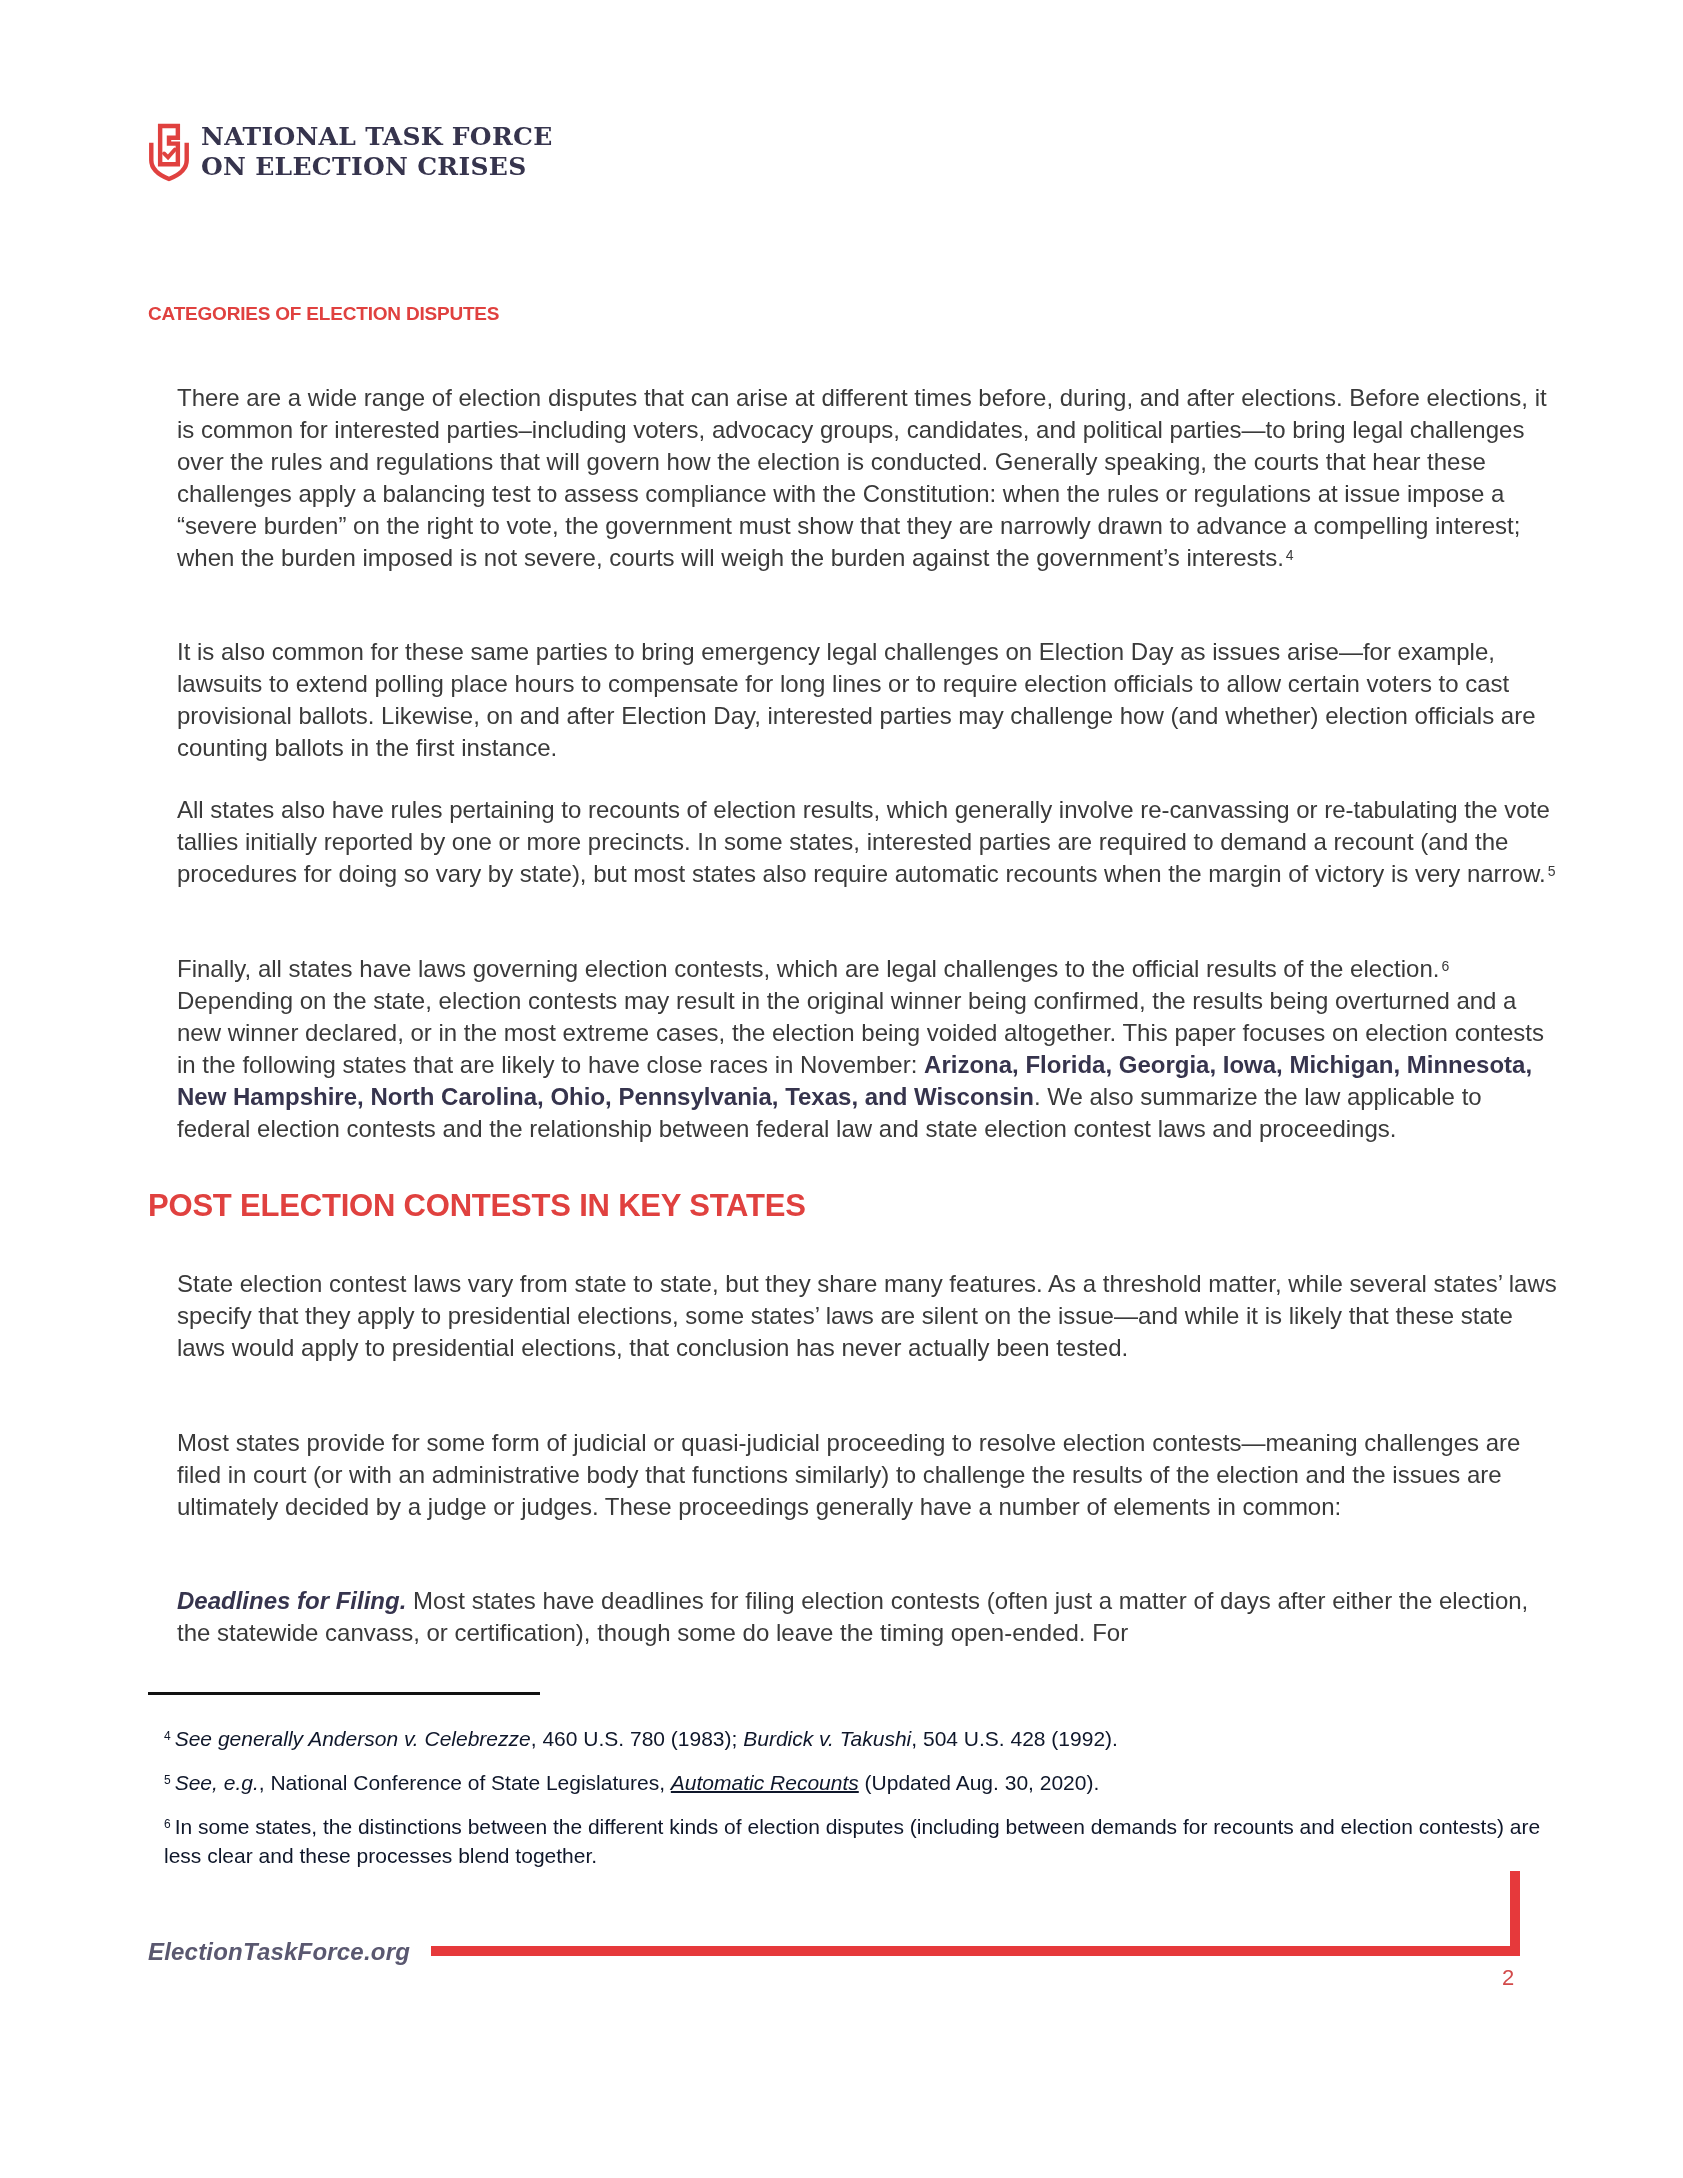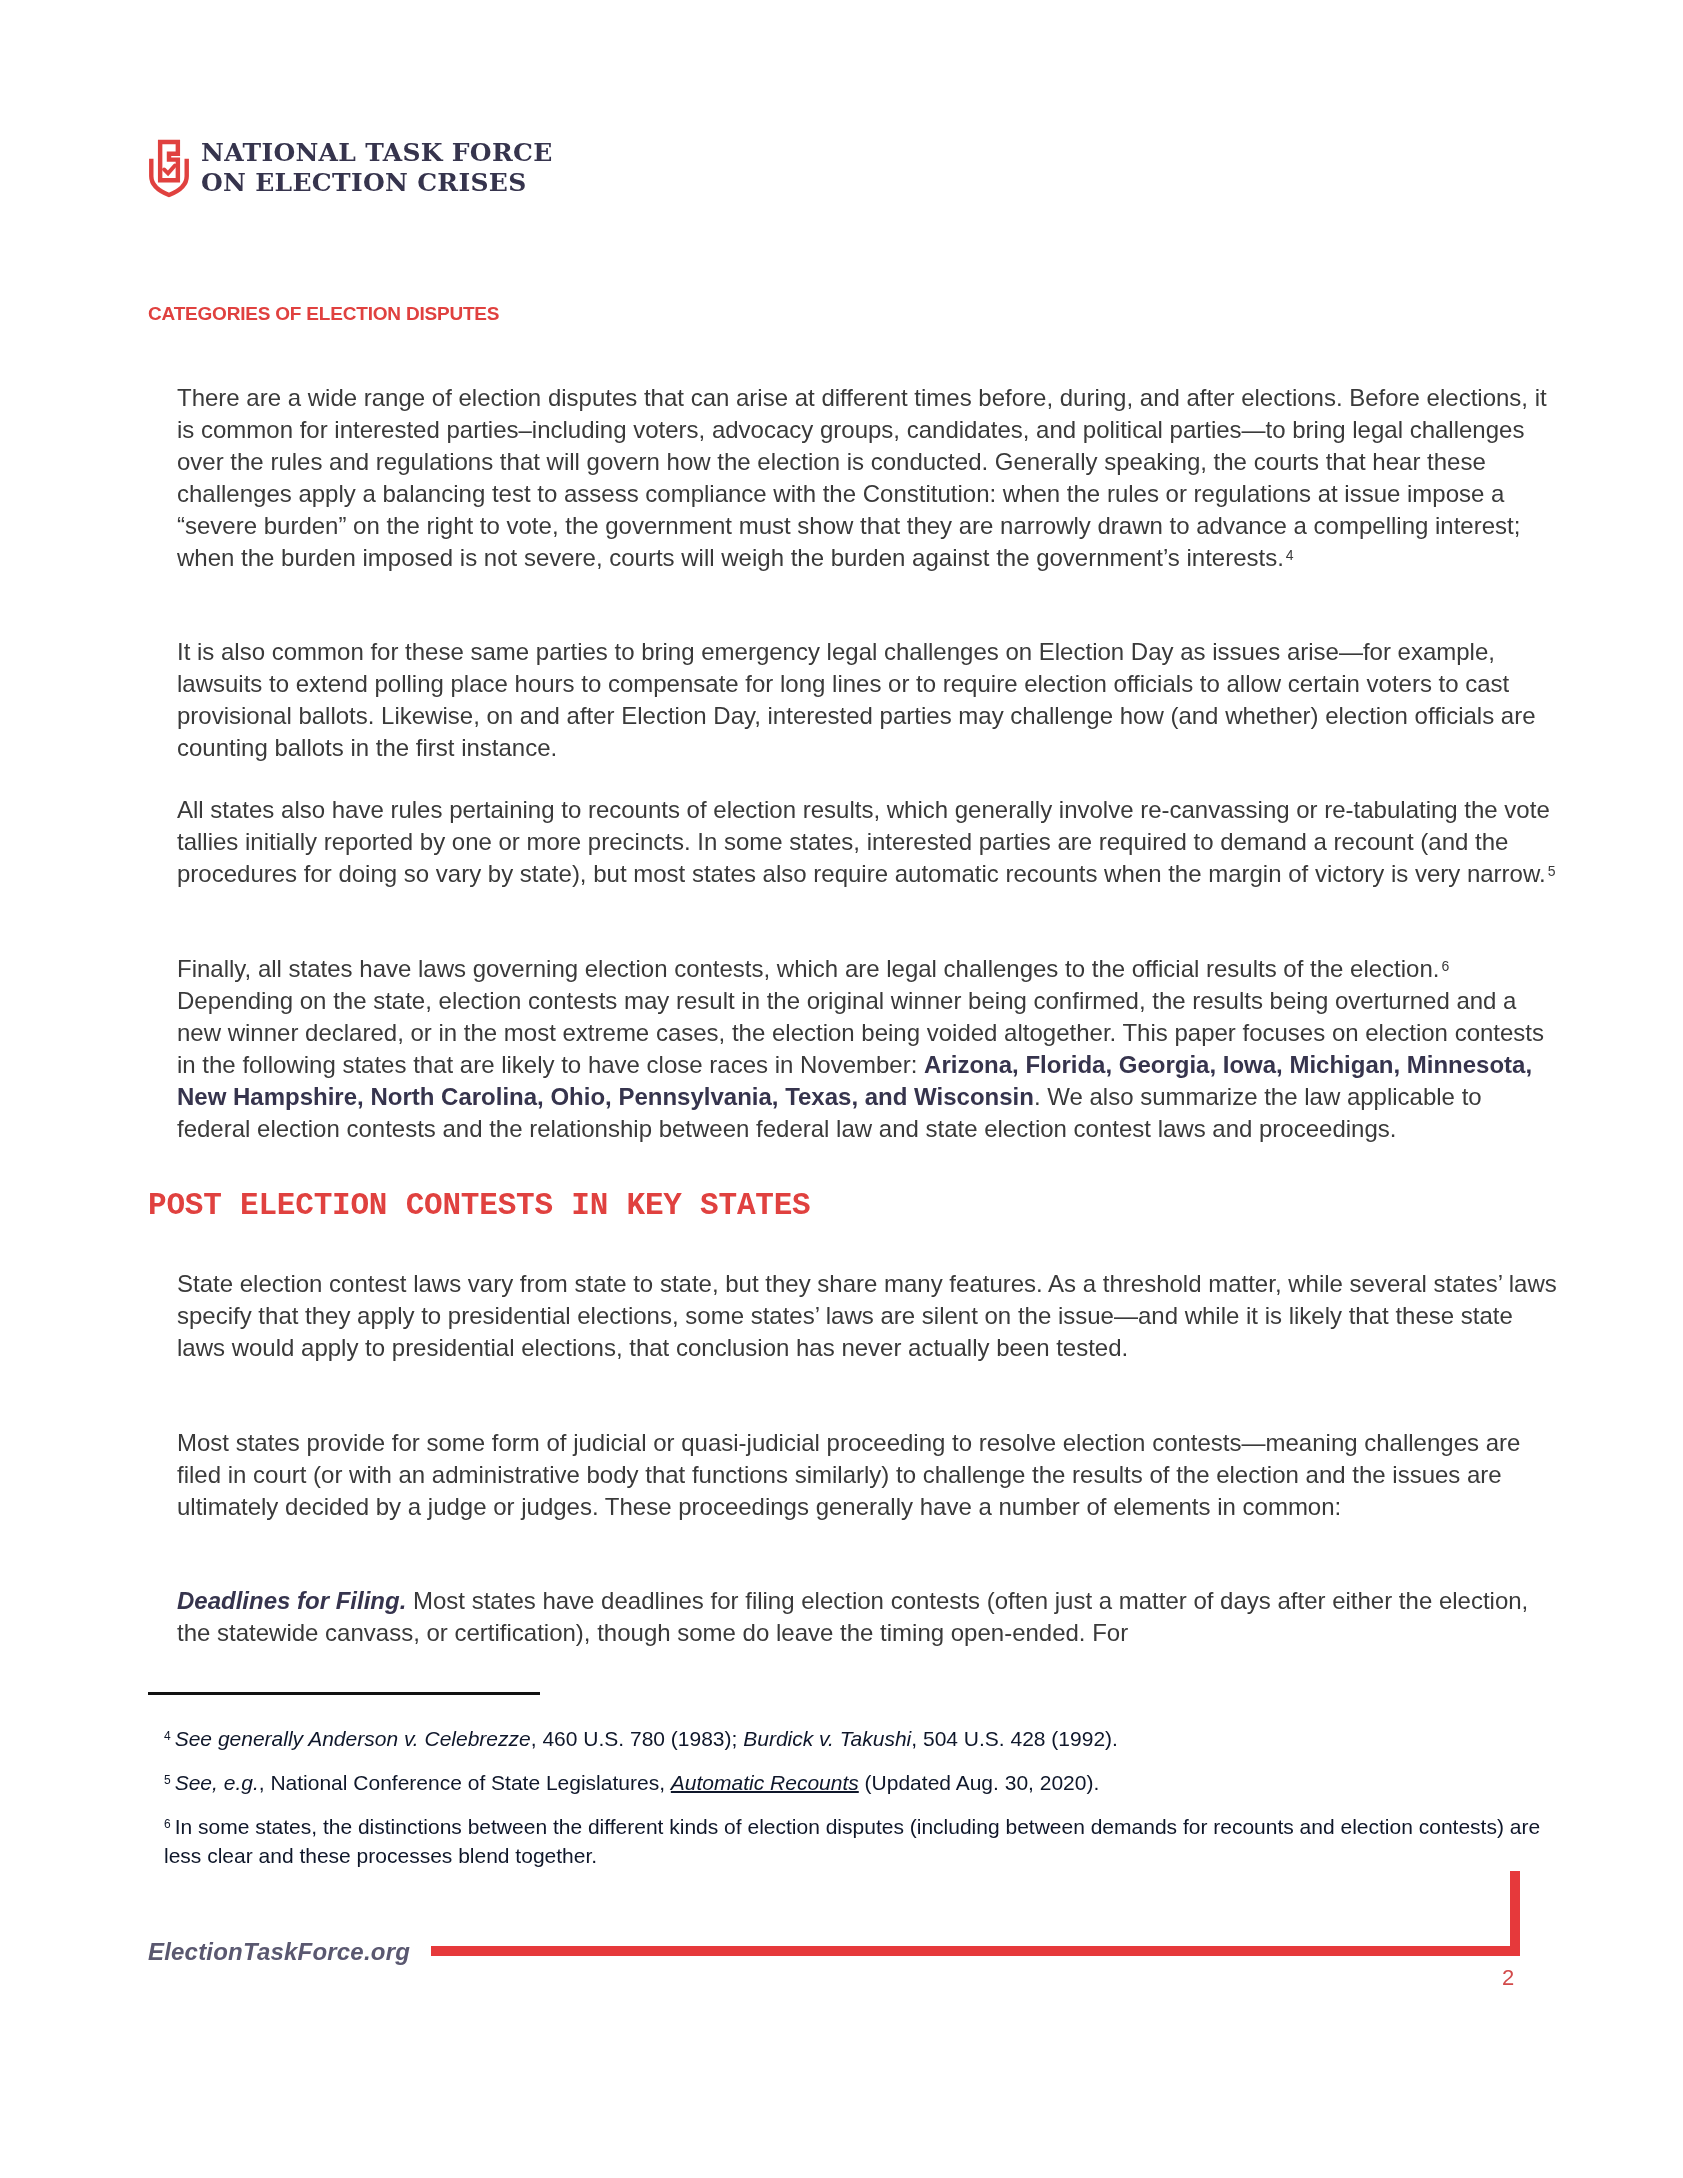--- a/index.html
+++ b/index.html
@@ -1,26 +1,26 @@
 <!DOCTYPE html>
 <html><head>
 <meta charset="utf-8">
 <style>
   html, body { margin: 0; padding: 0; background: #ffffff; }
   body { width: 1683px; height: 2178px; position: relative; overflow: hidden;
          font-family: "Liberation Sans", sans-serif; color: #3a3a3a; }
-  .logo { position: absolute; left: 147px; top: 121px; display: flex; align-items: center; margin-top: 16px; }
+  .logo { position: absolute; left: 147px; top: 121px; display: flex; align-items: center; }
   .logo svg { width: 44px; height: 61px; }
   .logo-text { margin-left: 10px; font-family: "DejaVu Serif", serif; font-weight: bold;
                color: #36344d; font-size: 25px; line-height: 30px; letter-spacing: 0.3px; }
   .logo-text div { white-space: nowrap; }
   .h-small { position: absolute; left: 148px; top: 303px; font-size: 19px; font-weight: bold;
              color: #e0413f; margin: 0; letter-spacing: -0.2px; }
   .h-large { position: absolute; left: 148px; top: 1188px; font-size: 31px; font-weight: bold;
-             color: #e0413f; margin: 0; letter-spacing: -0.2px; font-family: Liberation Mono, monospace; }
+             color: #e0413f; margin: 0; letter-spacing: -0.2px; }
   .para { position: absolute; left: 161px; width: 1381px; font-size: 24px; line-height: 32px;
           margin: 16px; color: #3a3a3a; }
   .para b.navy { color: #36344d; }
   .para i.lead { font-weight: bold; color: #36344d; }
   sup { font-size: 14px; vertical-align: top; position: relative; top: -3px; margin-left: 2px; }
   .fn-rule { position: absolute; left: 148px; top: 1692px; width: 392px; height: 3px; background: #111; }
   .fn { position: absolute; left: 156px; width: 1386px; font-size: 21px; line-height: 29px;
         color: #0f172a; margin: 8px; }
   .fn sup { font-size: 12px; top: -2px; margin-left: 0; margin-right: 4px; }
   .fn u { text-decoration-thickness: 2px; text-align: right; }

